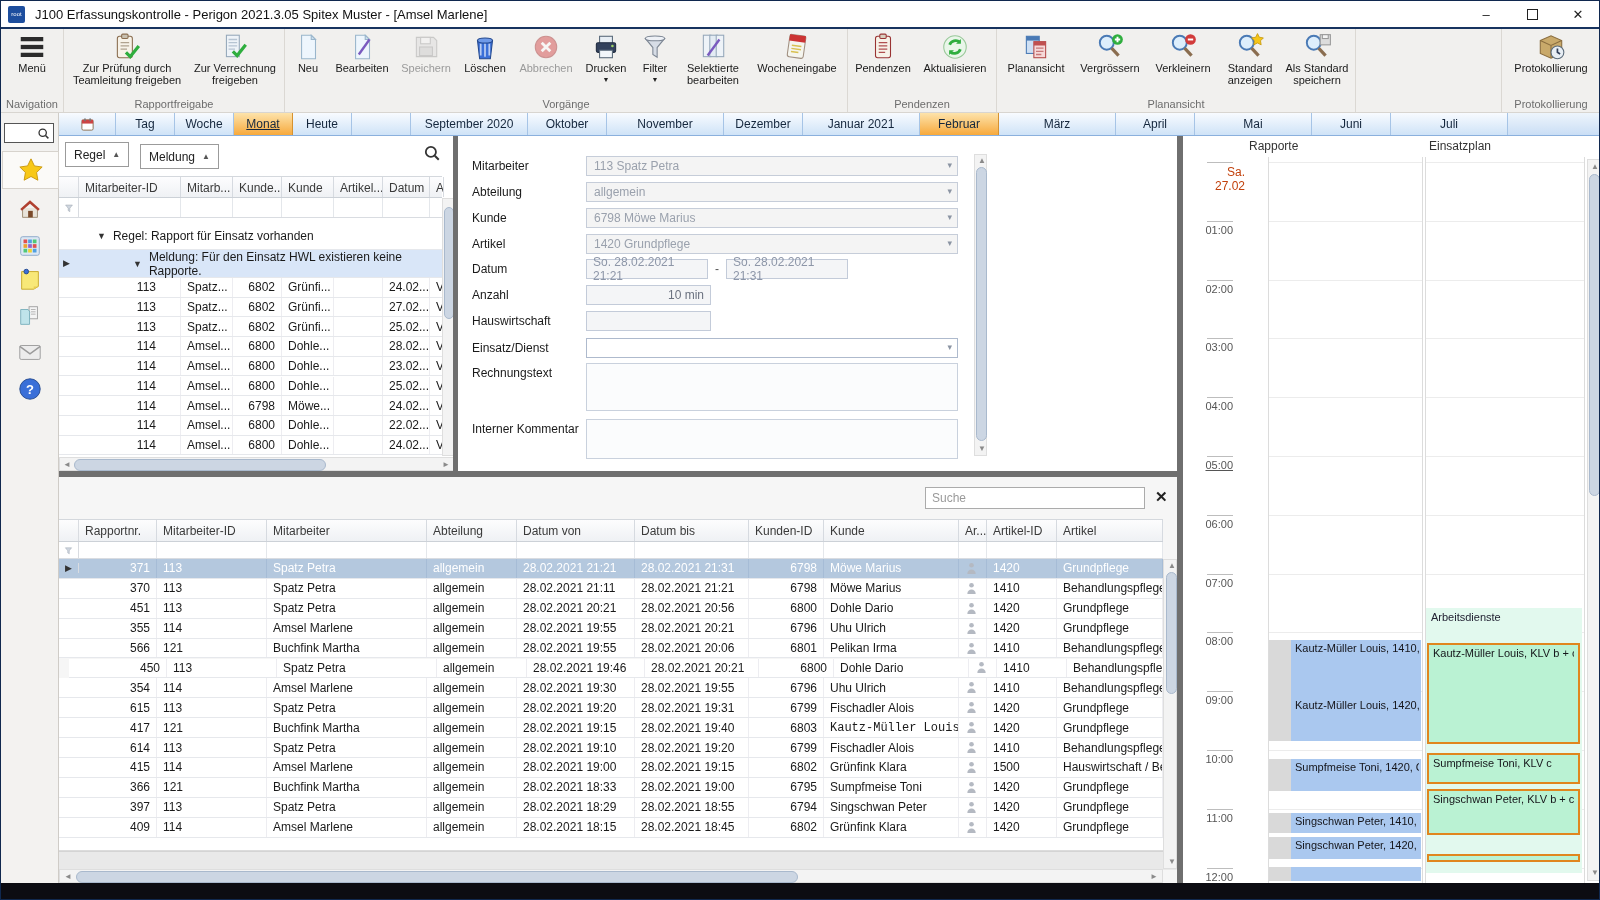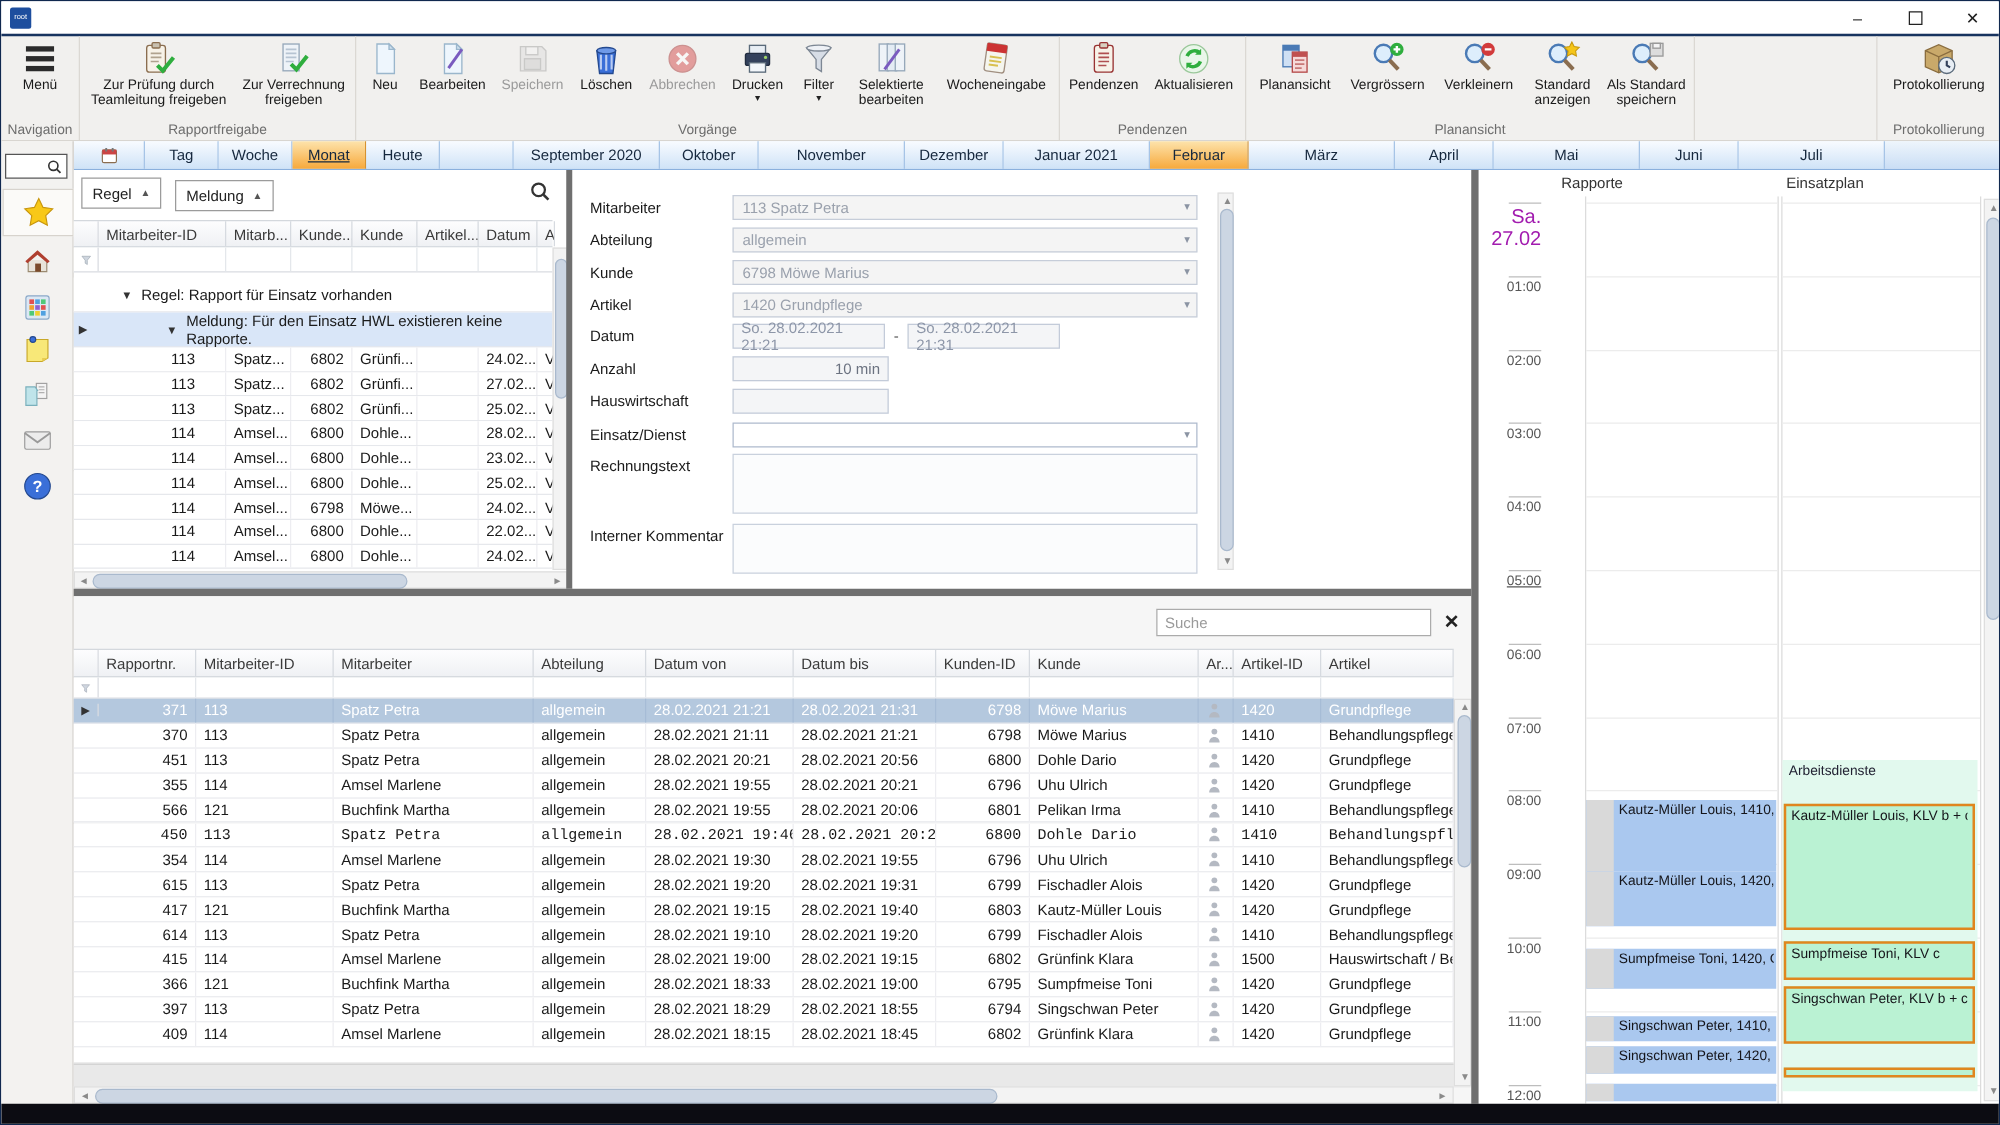--- a/index.html
+++ b/index.html
@@ -89,20 +89,21 @@
   #bottombar{position:absolute;left:0;top:882px;width:1600px;height:18px;background:#0c0c12;}
   .hdr-lbl{position:absolute;top:3px;font-size:12px;color:#333;}
 </style>
 </head>
 <body>
 
 <div id="stage">
 
   <div id="titlebar">
     <div id="applogo">root</div>
+    <div id="apptitle">J100 Erfassungskontrolle  -  Perigon 2021.3.05 Spitex Muster  -  [Amsel Marlene]</div>
     <div id="wincontrols">
       <div class="winbtn">–</div>
       <div class="winbtn">
           <span class="restore-glyph"></span>
         </div>
       <div class="winbtn">✕</div>
     </div>
   </div>
 
   <div id="ribbon">
@@ -749,21 +750,21 @@
         <div class="gr-c" style="flex: 0 0 135px; height: 100%; display: flex; align-items: center;">Pelikan Irma</div>
         <div class="gr-c" style="flex: 0 0 28px; height: 100%; display: flex; align-items: center;">
           <div style="width: 13px; height: 13px;"><svg viewBox="0 0 12 14" style="width: 100%; height: 100%;">
               <circle cx="6" cy="3.5" r="2.5" fill="#b4b9c2"></circle>
               <path d="M1.5 13c0-3 2-4.8 4.5-4.8S10.5 10 10.5 13z" fill="#b4b9c2"></path>
             </svg></div>
         </div>
         <div class="gr-c" style="flex: 0 0 70px; height: 100%; display: flex; align-items: center;">1410</div>
         <div class="gr-c" style="flex: 0 0 106px; height: 100%; display: flex; align-items: center;">Behandlungspflege</div>
       </div>
-      <div class="grid-r abs" style="left: 0px; top: 181.5px; width: 1104px; height: 19.9px; font-family: Liberation Mono, monospace;">
+      <div class="grid-r abs" style="left: 10px; top: 181.5px; width: 1104px; height: 19.9px;">
         <div class="gutter"></div>
         <div class="gr-c num" style="flex: 0 0 78px; height: 100%; display: flex; align-items: center; justify-content: flex-end;">450</div>
         <div class="gr-c" style="flex: 0 0 110px; height: 100%; display: flex; align-items: center;">113</div>
         <div class="gr-c" style="flex: 0 0 160px; height: 100%; display: flex; align-items: center;">Spatz Petra</div>
         <div class="gr-c" style="flex: 0 0 90px; height: 100%; display: flex; align-items: center;">allgemein</div>
         <div class="gr-c" style="flex: 0 0 118px; height: 100%; display: flex; align-items: center;">28.02.2021 19:46</div>
         <div class="gr-c" style="flex: 0 0 114px; height: 100%; display: flex; align-items: center;">28.02.2021 20:21</div>
         <div class="gr-c num" style="flex: 0 0 75px; height: 100%; display: flex; align-items: center; justify-content: flex-end;">6800</div>
         <div class="gr-c" style="flex: 0 0 135px; height: 100%; display: flex; align-items: center;">Dohle Dario</div>
         <div class="gr-c" style="flex: 0 0 28px; height: 100%; display: flex; align-items: center;">
@@ -815,21 +816,21 @@
       </div>
       <div class="grid-r abs" style="left: 0px; top: 241.2px; width: 1104px; height: 19.9px;">
         <div class="gutter"></div>
         <div class="gr-c num" style="flex: 0 0 78px; height: 100%; display: flex; align-items: center; justify-content: flex-end;">417</div>
         <div class="gr-c" style="flex: 0 0 110px; height: 100%; display: flex; align-items: center;">121</div>
         <div class="gr-c" style="flex: 0 0 160px; height: 100%; display: flex; align-items: center;">Buchfink Martha</div>
         <div class="gr-c" style="flex: 0 0 90px; height: 100%; display: flex; align-items: center;">allgemein</div>
         <div class="gr-c" style="flex: 0 0 118px; height: 100%; display: flex; align-items: center;">28.02.2021 19:15</div>
         <div class="gr-c" style="flex: 0 0 114px; height: 100%; display: flex; align-items: center;">28.02.2021 19:40</div>
         <div class="gr-c num" style="flex: 0 0 75px; height: 100%; display: flex; align-items: center; justify-content: flex-end;">6803</div>
-        <div class="gr-c" style="flex: 0 0 135px; height: 100%; display: flex; align-items: center;">Kautz-Müller Louis</div>
+        <div class="gr-c" style="flex: 0 0 135px; height: 100%; display: flex; align-items: center; font-family: Liberation Mono, monospace;">Kautz-Müller Louis</div>
         <div class="gr-c" style="flex: 0 0 28px; height: 100%; display: flex; align-items: center;">
           <div style="width: 13px; height: 13px;"><svg viewBox="0 0 12 14" style="width: 100%; height: 100%;">
               <circle cx="6" cy="3.5" r="2.5" fill="#b4b9c2"></circle>
               <path d="M1.5 13c0-3 2-4.8 4.5-4.8S10.5 10 10.5 13z" fill="#b4b9c2"></path>
             </svg></div>
         </div>
         <div class="gr-c" style="flex: 0 0 70px; height: 100%; display: flex; align-items: center;">1420</div>
         <div class="gr-c" style="flex: 0 0 106px; height: 100%; display: flex; align-items: center;">Grundpflege</div>
       </div>
       <div class="grid-r abs" style="left: 0px; top: 261.1px; width: 1104px; height: 19.9px;">
@@ -947,21 +948,21 @@
     <div class="hdr-lbl" style="left:66px;">Rapporte</div>
     <div class="hdr-lbl" style="left:246px;">Einsatzplan</div>
     <div class="abs" id="pl-grid" style="left:0;top:21px;width:418px;height:726px;overflow:hidden;">
         <div class="pl-col-border" style="left: 85px; top: 0px; height: 726px;"></div>
         <div class="pl-col-border" style="left: 239px; top: 0px; height: 726px;"></div>
         <div class="pl-col-border" style="left: 242px; top: 0px; height: 726px;"></div>
         <div class="pl-col-border" style="left: 401px; top: 0px; height: 726px;"></div>
         <div class="pl-tick" style="left: 24px; top: 5px; width: 26px;"></div>
         <div class="pl-line" style="left: 86px; top: 5px; width: 153px;"></div>
         <div class="pl-line" style="left: 243px; top: 5px; width: 158px;"></div>
-        <div class="pl-hour" style="left: 0px; top: 8px; font-size: 16px; color: #a21caf;">Sa. 27.02</div>
+        <div class="pl-hour" style="left: 12px; top: 8px; font-size: 12px; color: #c2410c;">Sa. 27.02</div>
         <div class="pl-tick" style="left: 24px; top: 64px; width: 26px;"></div>
         <div class="pl-line" style="left: 86px; top: 64px; width: 153px;"></div>
         <div class="pl-line" style="left: 243px; top: 64px; width: 158px;"></div>
         <div class="pl-hour" style="left: 0px; top: 67px;">01:00</div>
         <div class="pl-tick" style="left: 24px; top: 123px; width: 26px;"></div>
         <div class="pl-line" style="left: 86px; top: 123px; width: 153px;"></div>
         <div class="pl-line" style="left: 243px; top: 123px; width: 158px;"></div>
         <div class="pl-hour" style="left: 0px; top: 126px;">02:00</div>
         <div class="pl-tick" style="left: 24px; top: 181px; width: 26px;"></div>
         <div class="pl-line" style="left: 86px; top: 181px; width: 153px;"></div>

